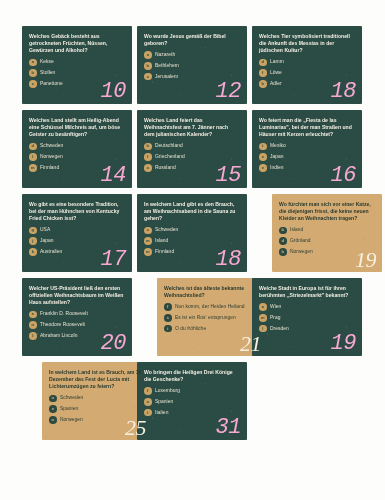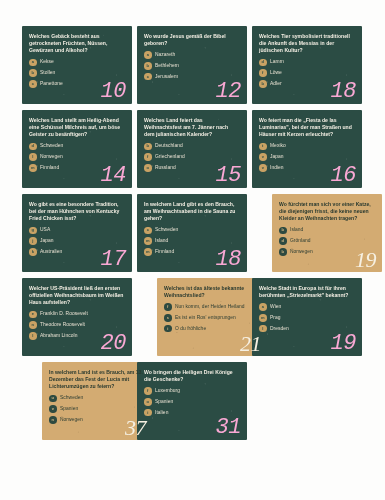--- a/index.html
+++ b/index.html
@@ -365,21 +365,21 @@
           </li>
           <li class="answer">
             <span class="bullet">v</span>
             <span class="answer-label">Spanien</span>
           </li>
           <li class="answer">
             <span class="bullet">n</span>
             <span class="answer-label">Norwegen</span>
           </li>
         </ul>
-        <div class="daynum">37</div>
+        <div class="daynum">25</div>
       </div>
       <div class="card green">
         <p class="question">Wo bringen die Heiligen Drei Könige die Geschenke?</p>
         <ul class="answers">
           <li class="answer">
             <span class="bullet">f</span>
             <span class="answer-label">Luxemburg</span>
           </li>
           <li class="answer">
             <span class="bullet">o</span>

